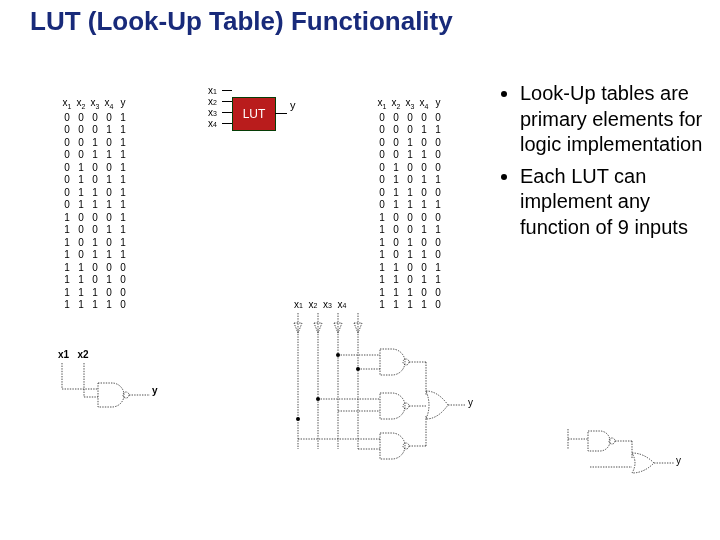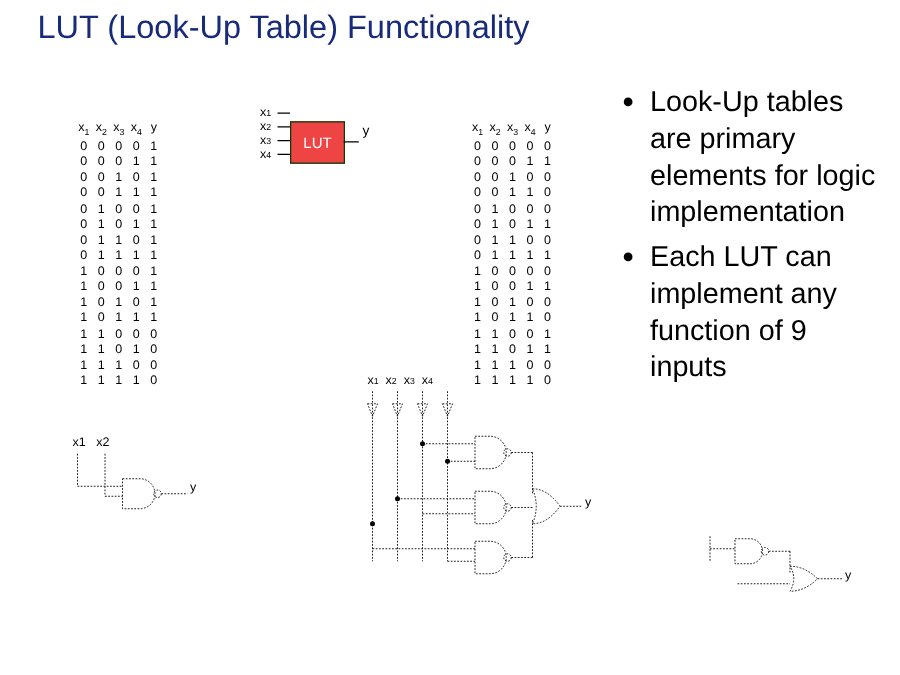--- a/index.html
+++ b/index.html
@@ -7,21 +7,21 @@
     padding: 0;
     width: 720px;
     height: 540px;
     font-family: "Trebuchet MS", "Verdana", sans-serif;
     background: #fff;
     color: #000;
     position: relative;
   }
   .title {
     color: #182a7a;
-    font-weight: normal;
+    font-weight: bold;
     font-size: 26px;
     padding: 6px 12px 2px 30px;
   }
   .content {
     position: relative;
     width: 720px;
     height: 500px;
   }
   .truth-table {
     position: absolute;
@@ -44,55 +44,55 @@
     font-family: Arial, sans-serif;
     font-size: 10px;
     line-height: 1.1;
   }
   .lut-inputs div { display: flex; align-items: baseline; }
   .lut-inputs .sub { font-size: 7px; }
   .lut-box {
     position: absolute;
     top: 58px; left: 232px;
     width: 42px; height: 32px;
-    background: #ef4444;
+    background: #b91c1c;
     border: 1px solid #063d06;
     color: #fff;
     font-size: 12px;
     font-family: Arial, sans-serif;
     display: flex; align-items: center; justify-content: center;
   }
   .lut-wire {
     position: absolute;
     background: #000;
   }
   .lut-y {
     position: absolute;
     top: 60px; left: 290px;
     font-family: Arial, sans-serif;
     font-size: 11px;
   }
 
   .bullets {
     position: absolute;
-    top: 28px; left: 500px;
+    top: 42px; left: 500px;
     width: 210px;
-    font-size: 23px;
+    font-size: 20px;
     line-height: 1.28;
   }
   .bullets ul { margin: 0; padding-left: 20px; list-style: disc; }
   .bullets li { margin-bottom: 6px; }
 
   .circ {
     position: absolute;
     font-family: Arial, sans-serif;
     font-size: 10px;
   }
   .circ svg { display: block; }
-  .circ-left  { top: 310px; left: 54px; width: 160px; height: 110px; }
+  .circ-left  { top: 310px; left: 54px; width: 160px; height: 110px; font-weight: bold; }
   .circ-mid   { top: 260px; left: 286px; width: 200px; height: 200px; }
   .circ-right { top: 380px; left: 560px; width: 140px; height: 80px; }
 
 </style>
 </head>
 <body>
 
 <div class="title">LUT (Look-Up Table) Functionality</div>
 
 <div class="content">

